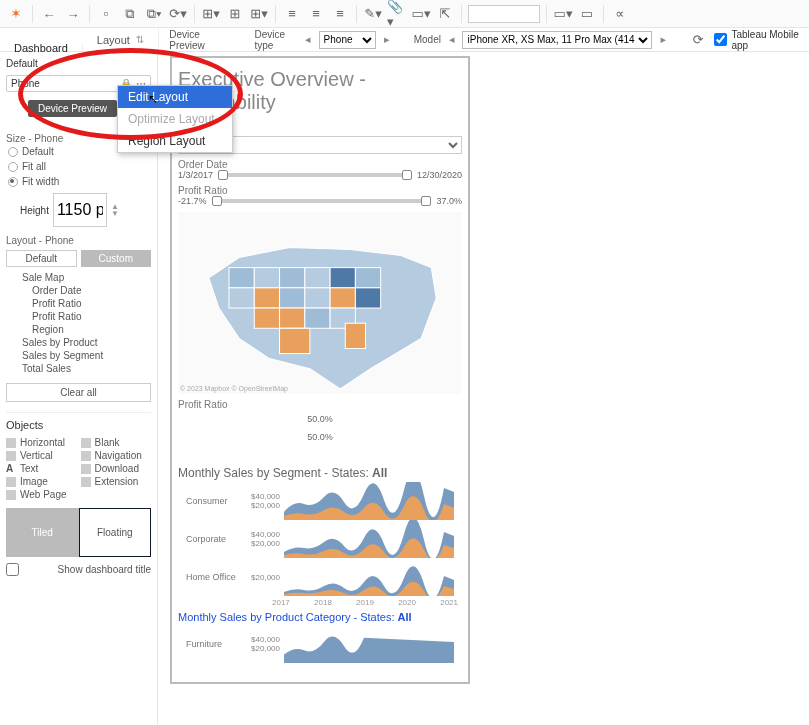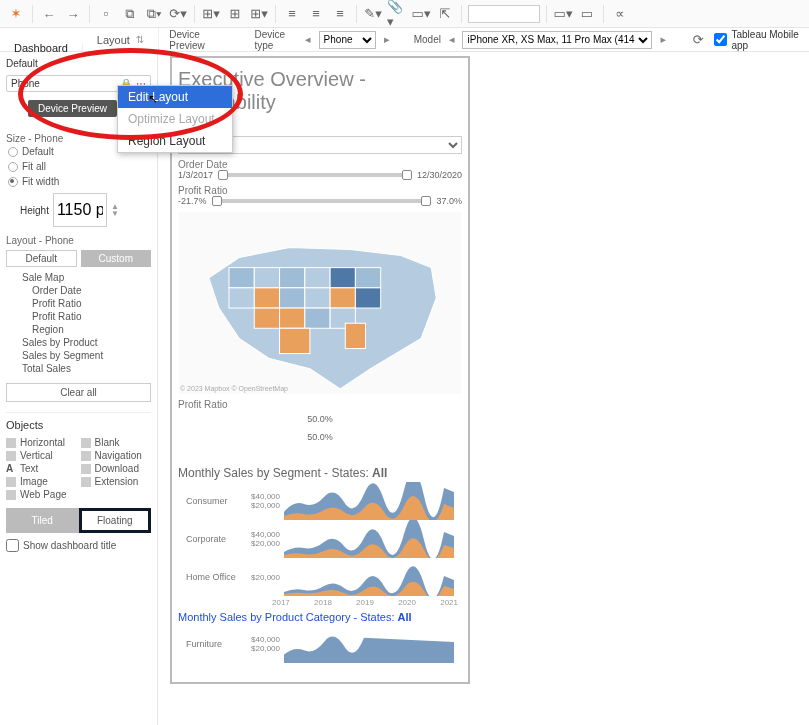--- a/index.html
+++ b/index.html
@@ -42,23 +42,23 @@
   .tree-item { font-size:10px; color:#555; padding:1px 0 1px 16px; }
   .tree-item.sub { padding-left:26px; }
   .clearall { text-align:center; border:1px solid #ccc; font-size:10px; padding:3px 0; margin-top:8px; color:#555;}
 
   .objects-h { font-size:11px; color:#333; margin-top:10px; padding-bottom:2px; border-top:1px solid #eee; padding-top:6px;}
   .obj-grid { display:grid; grid-template-columns:1fr 1fr; gap:2px 4px; margin-top:4px;}
   .obj-item { font-size:10px; color:#555; display:flex; align-items:center; gap:4px;}
   .obj-icon { width:10px; height:10px; display:inline-block; background:#ccc;}
 
   .seg2 { display:flex; margin-top:8px;}
-  .seg2 .b { flex:1; text-align:center; font-size:10px; padding:4px 0; border:3px solid #0f172a; color:#555;}
+  .seg2 .b { flex:1; text-align:center; font-size:10px; padding:18px 0; border:1px solid #0f172a; color:#555;}
   .seg2 .b.active { background:#bbb; color:#fff; border-color:#bbb;}
-  .chkrow { font-size:10px; color:#555; margin-top:6px; display:flex; align-items:center; gap:4px;}
+  .chkrow { font-size:10px; color:#555; margin-top:6px; display:flex; align-items:center; gap:4px;justify-content:space-between;}
 
   
   .canvas { position:absolute; left:158px; top:52px; right:0; bottom:0; overflow:hidden; background:#fff; }
   .phone-outline { position:absolute; left:12px; top:4px; width:300px; height:628px; border:2px solid #bbb; }
   .dash-title { font-size:20px; color:#888; font-weight:300; padding:10px 6px 6px; }
   .fld { margin:4px 6px; }
   .fld label { font-size:10px; color:#777; }
   .fld select { width:100%; height:18px; border:1px solid #ccc; font-size:10px; background:#fff; color:#666;}
   .slider-row { display:flex; align-items:center; gap:6px; font-size:9px; color:#666;}
   .slider-track { flex:1; height:4px; background:#ccc; position:relative; border-radius:2px;}

